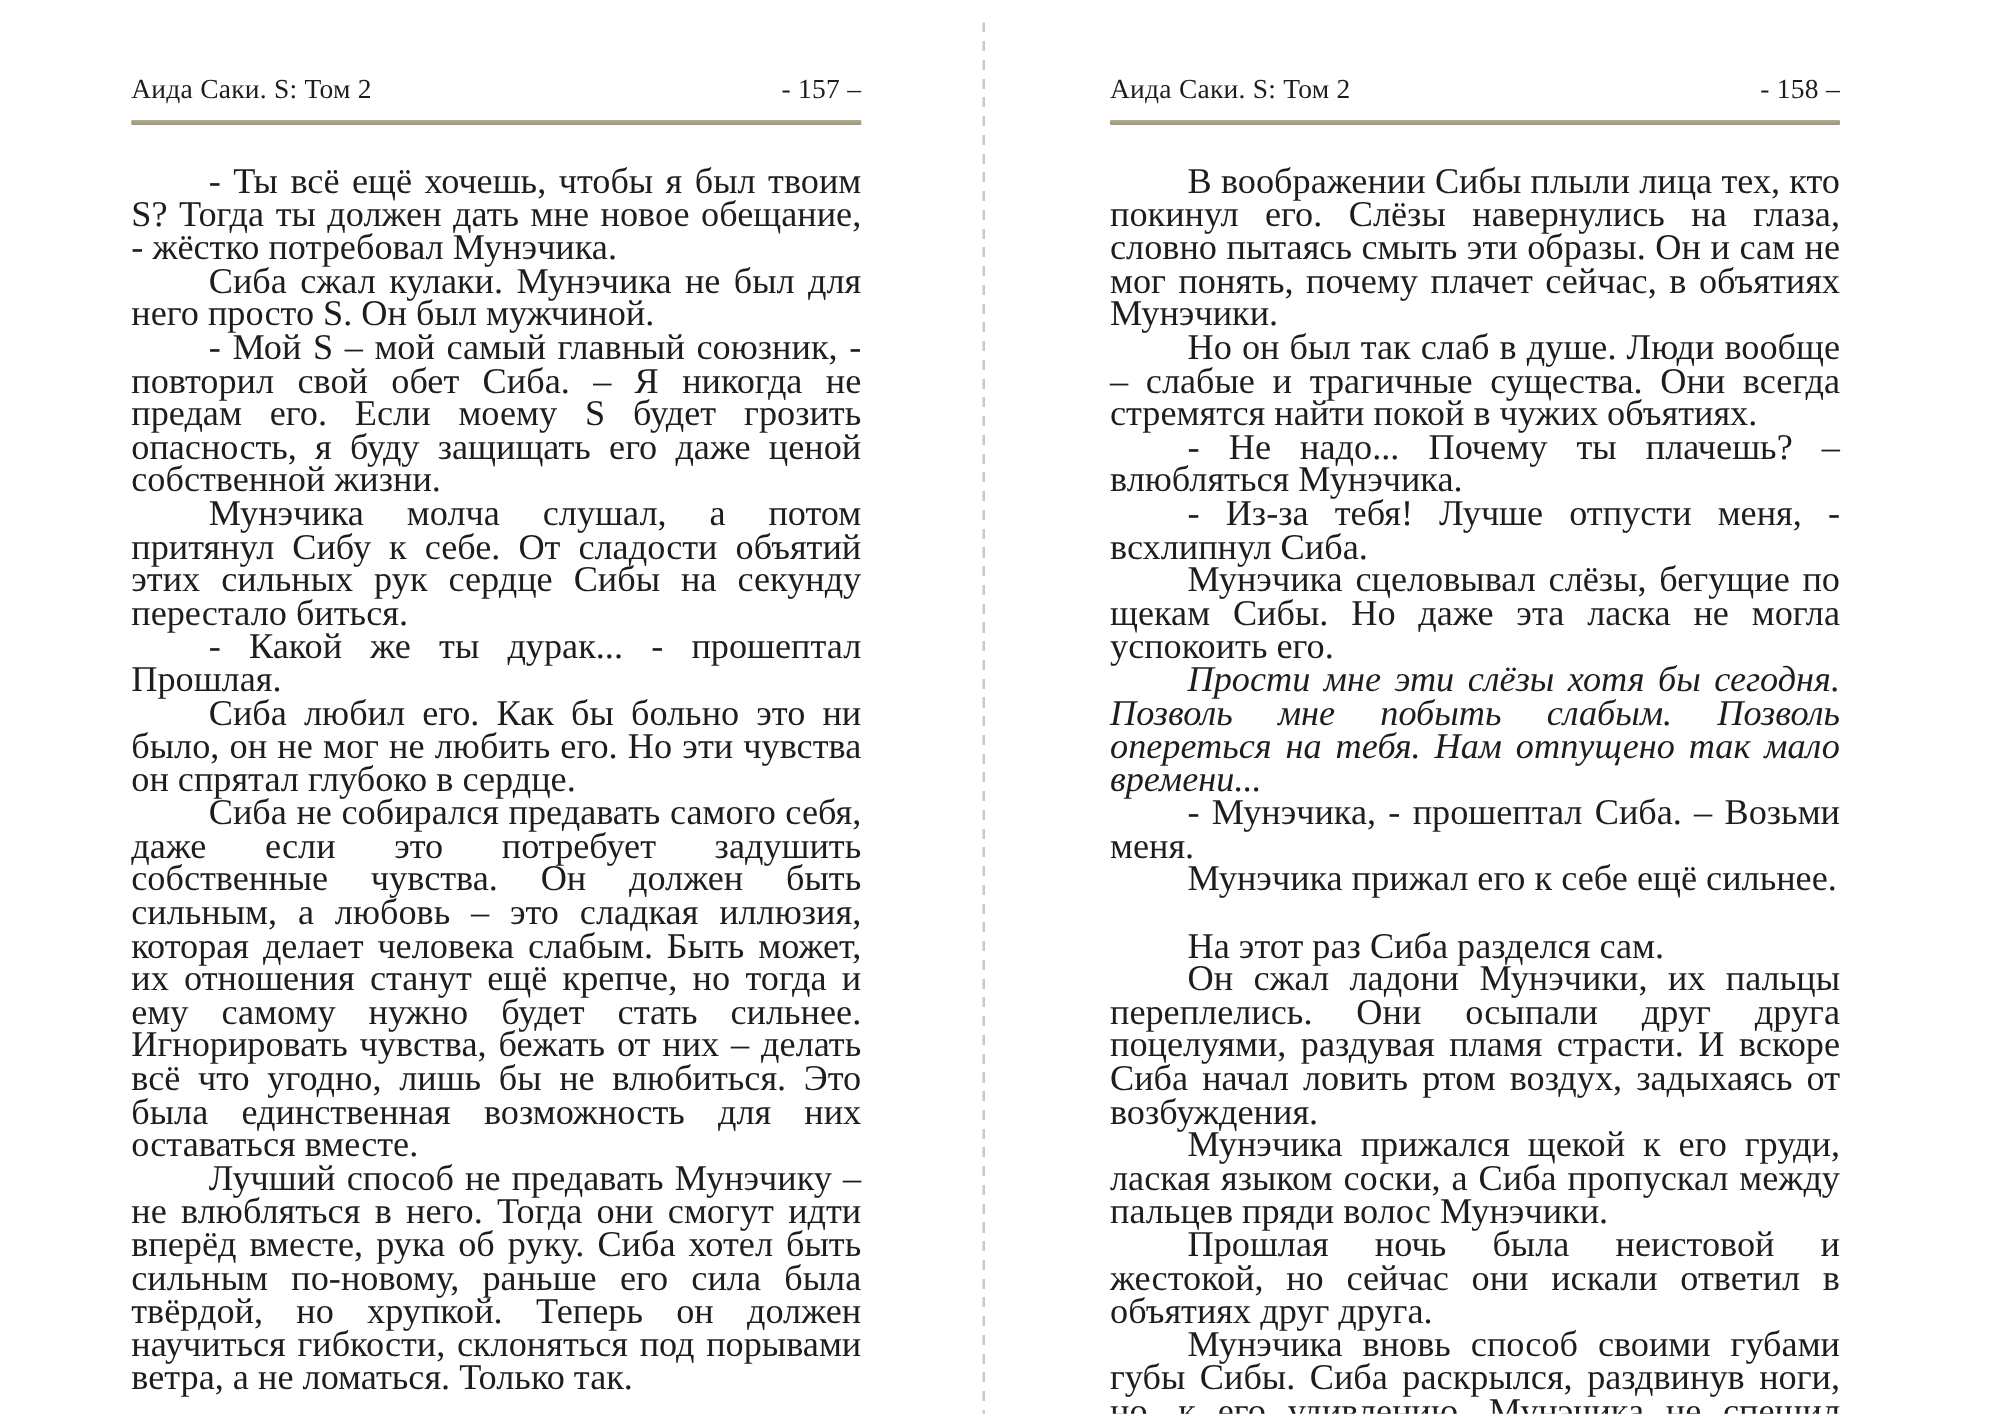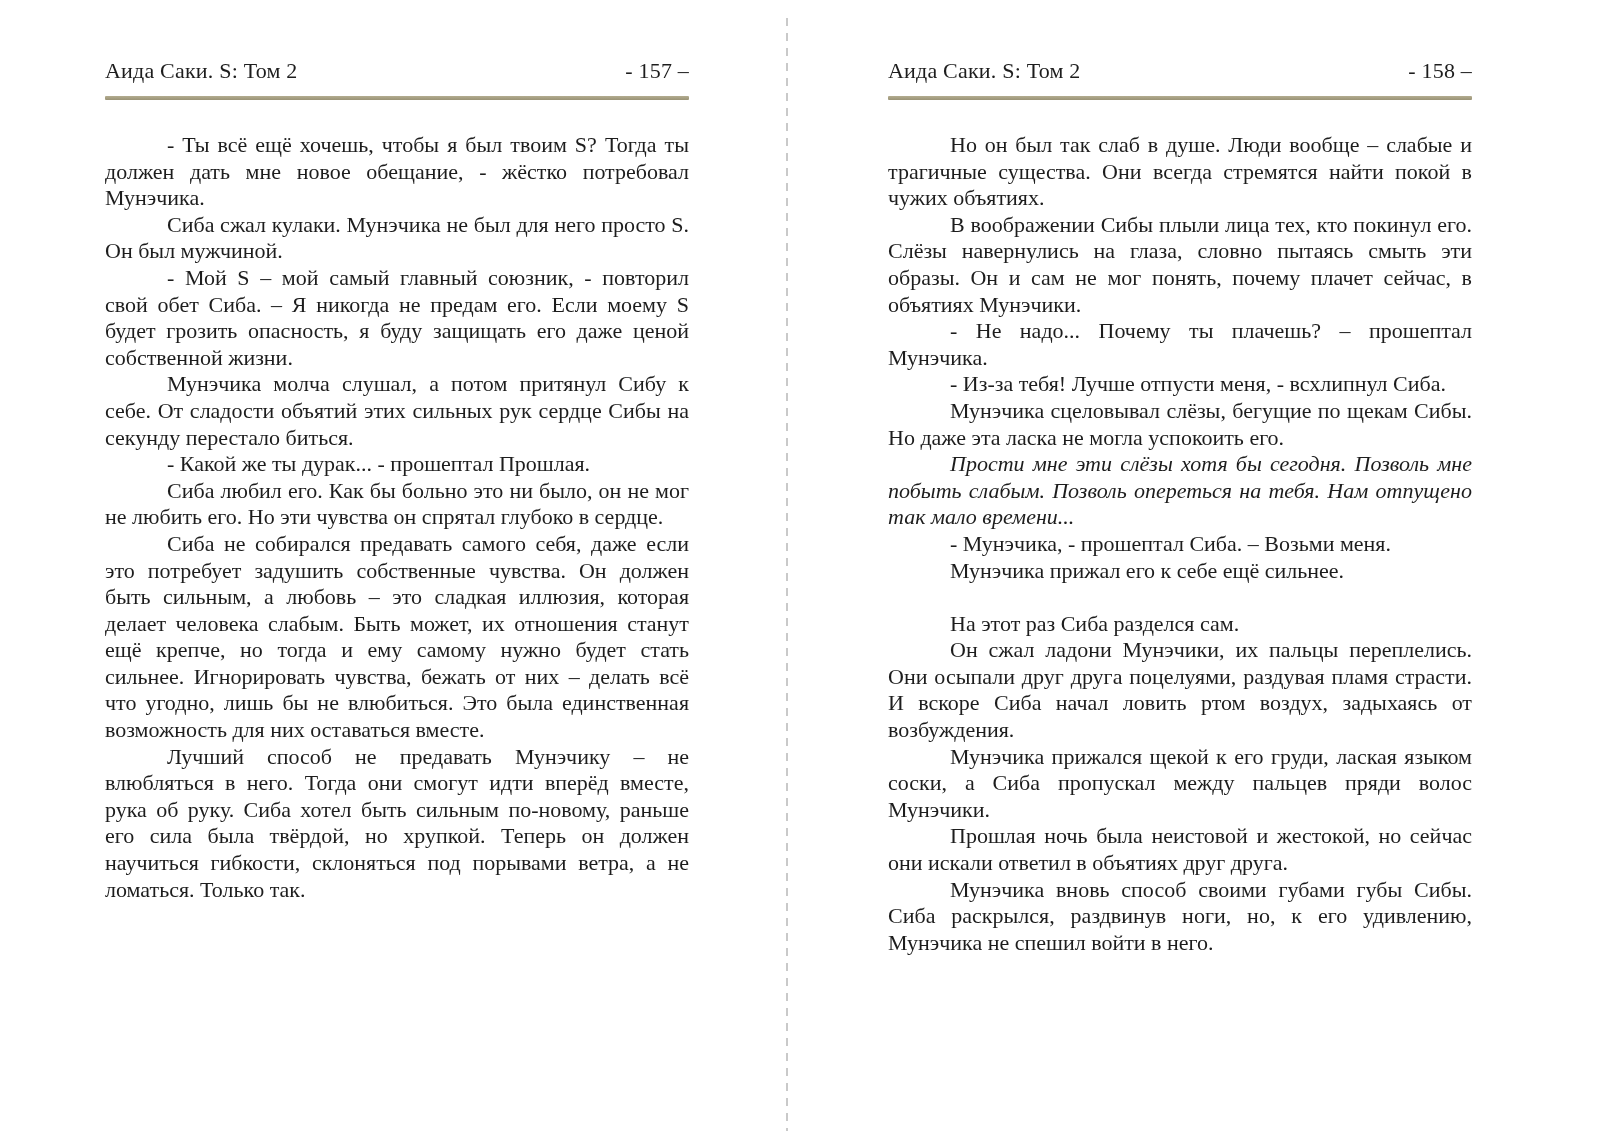--- a/index.html
+++ b/index.html
@@ -43,21 +43,21 @@
     letter-spacing: 0.2px;
   }
   .header-rule {
     margin-top: 12px;
     height: 4px;
     background: linear-gradient(to bottom, #b3ac90, #9a9376);
     border-radius: 1px;
   }
   .page-body {
     margin-top: 32px;
-    font-size: 22px;
+    font-size: 29px;
     line-height: 26.6px;
     text-align: justify;
   }
   .page-body p.para {
     margin: 0;
     text-indent: 62px;
   }
   .page-body p.para.italic {
     font-style: italic;
   }
@@ -88,23 +88,23 @@
     </div>
 </div>
 
 <div class="page right">
   <div class="running-header">
     <span>Аида Саки. S: Том 2</span>
     <span>- 158 –</span>
   </div>
   <div class="header-rule"></div>
   <div class="page-body">
+      <p class="para">В воображении Сибы плыли лица тех, кто покинул его. Слёзы навернулись на глаза, словно пытаясь смыть эти образы. Он и сам не мог понять, почему плачет сейчас, в объятиях Мунэчики.</p>
       <p class="para">Но он был так слаб в душе. Люди вообще – слабые и трагичные существа. Они всегда стремятся найти покой в чужих объятиях.</p>
-      <p class="para">В воображении Сибы плыли лица тех, кто покинул его. Слёзы навернулись на глаза, словно пытаясь смыть эти образы. Он и сам не мог понять, почему плачет сейчас, в объятиях Мунэчики.</p>
-      <p class="para">- Не надо... Почему ты плачешь? – прошептал Мунэчика.</p>
+      <p class="para">- Не надо... Почему ты плачешь? – влюбляться Мунэчика.</p>
       <p class="para">- Из-за тебя! Лучше отпусти меня, - всхлипнул Сиба.</p>
       <p class="para">Мунэчика сцеловывал слёзы, бегущие по щекам Сибы. Но даже эта ласка не могла успокоить его.</p>
       <p class="para italic">Прости мне эти слёзы хотя бы сегодня. Позволь мне побыть слабым. Позволь опереться на тебя. Нам отпущено так мало времени...</p>
       <p class="para">- Мунэчика, - прошептал Сиба. – Возьми меня.</p>
       <p class="para">Мунэчика прижал его к себе ещё сильнее.</p>
       <p class="para scene-break">На этот раз Сиба разделся сам.</p>
       <p class="para">Он сжал ладони Мунэчики, их пальцы переплелись. Они осыпали друг друга поцелуями, раздувая пламя страсти. И вскоре Сиба начал ловить ртом воздух, задыхаясь от возбуждения.</p>
       <p class="para">Мунэчика прижался щекой к его груди, лаская языком соски, а Сиба пропускал между пальцев пряди волос Мунэчики.</p>
       <p class="para">Прошлая ночь была неистовой и жестокой, но сейчас они искали ответил в объятиях друг друга.</p>
       <p class="para">Мунэчика вновь способ своими губами губы Сибы. Сиба раскрылся, раздвинув ноги, но, к его удивлению, Мунэчика не спешил войти в него.</p>

